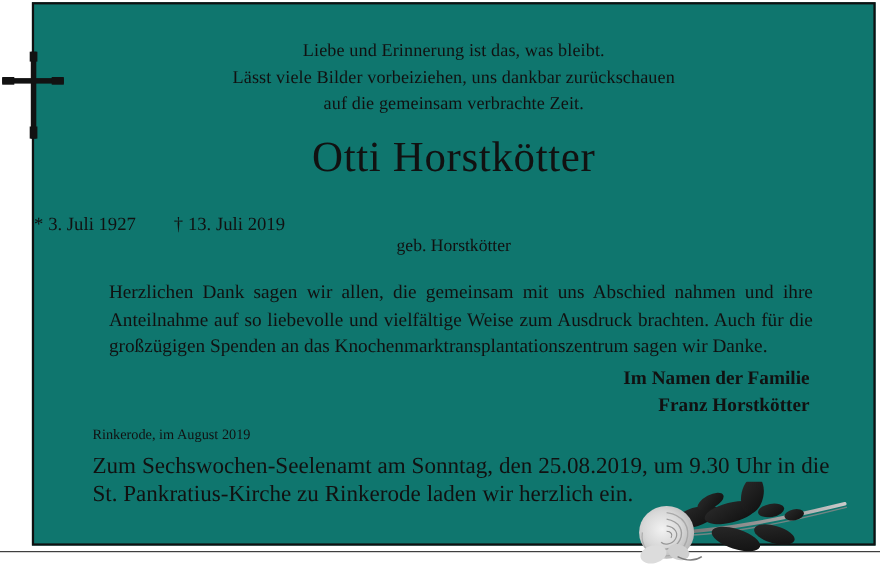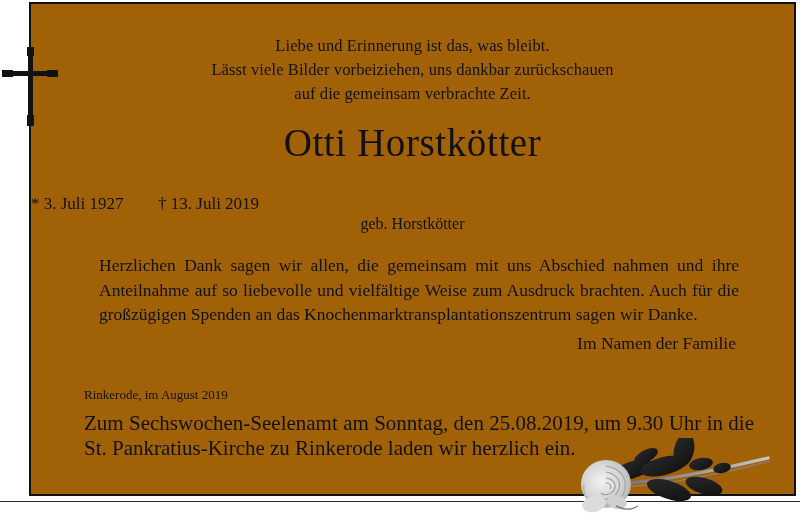--- a/index.html
+++ b/index.html
@@ -19,21 +19,21 @@
   }
 
   
   #notice-card {
     position: absolute;
     left: 29px;
     top: 2px;
     width: 767px;
     height: 494px;
     border: 2px solid #101010;
-    background: #a16207;
+    background: #0f766e;
   }
 
   
   #baseline-rule {
     position: absolute;
     left: 0;
     top: 501px;
     width: 800px;
     height: 1px;
     background: #2b2b2b;
@@ -143,21 +143,21 @@
   #signature-block {
     position: absolute;
     left: 53px;
     top: 327px;
     width: 670px;
     text-align: right;
     font-size: 17.5px;
     line-height: 25px;
     padding-right: 18px;
   }
-  #signature-block span { display: block; }
+  #signature-block span { display: block; font-weight: bold; }
 
   #place-date {
     position: absolute;
     left: 53px;
     top: 379px;
     width: 670px;
     font-size: 13px;
     line-height: 24px;
   }
 
@@ -205,20 +205,21 @@
       <span class="gap"></span>
       <span>† 13. Juli 2019</span>
     </div>
 
     <div id="thanks-text">
       <p>Herzlichen Dank sagen wir allen, die gemeinsam mit uns Abschied nahmen und ihre  Anteilnahme auf so liebevolle und vielfältige Weise zum Ausdruck brachten. Auch für die großzügigen Spenden an das Knochenmarktransplantationszentrum sagen wir Danke.</p>
     </div>
 
     <div id="signature-block">
       <span>Im Namen der Familie</span>
+      <span>Franz Horstkötter</span>
     </div>
 
     <div id="place-date">Rinkerode, im August 2019</div>
 
     <div id="service-invitation">
       <p>Zum Sechswochen-Seelenamt am Sonntag, den 25.08.2019, um 9.30 Uhr in die St. Pankratius-Kirche zu Rinkerode laden wir herzlich ein.</p>
     </div>
 
   </div>
 </div>

